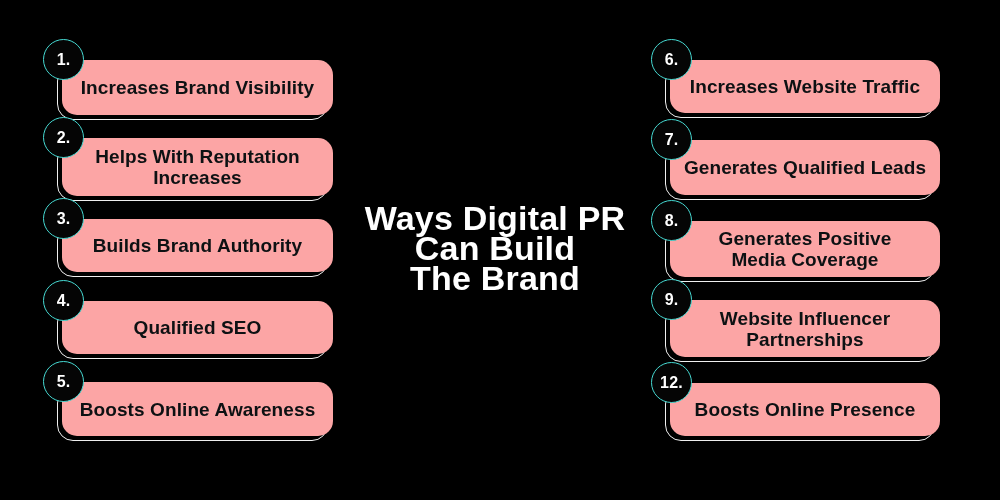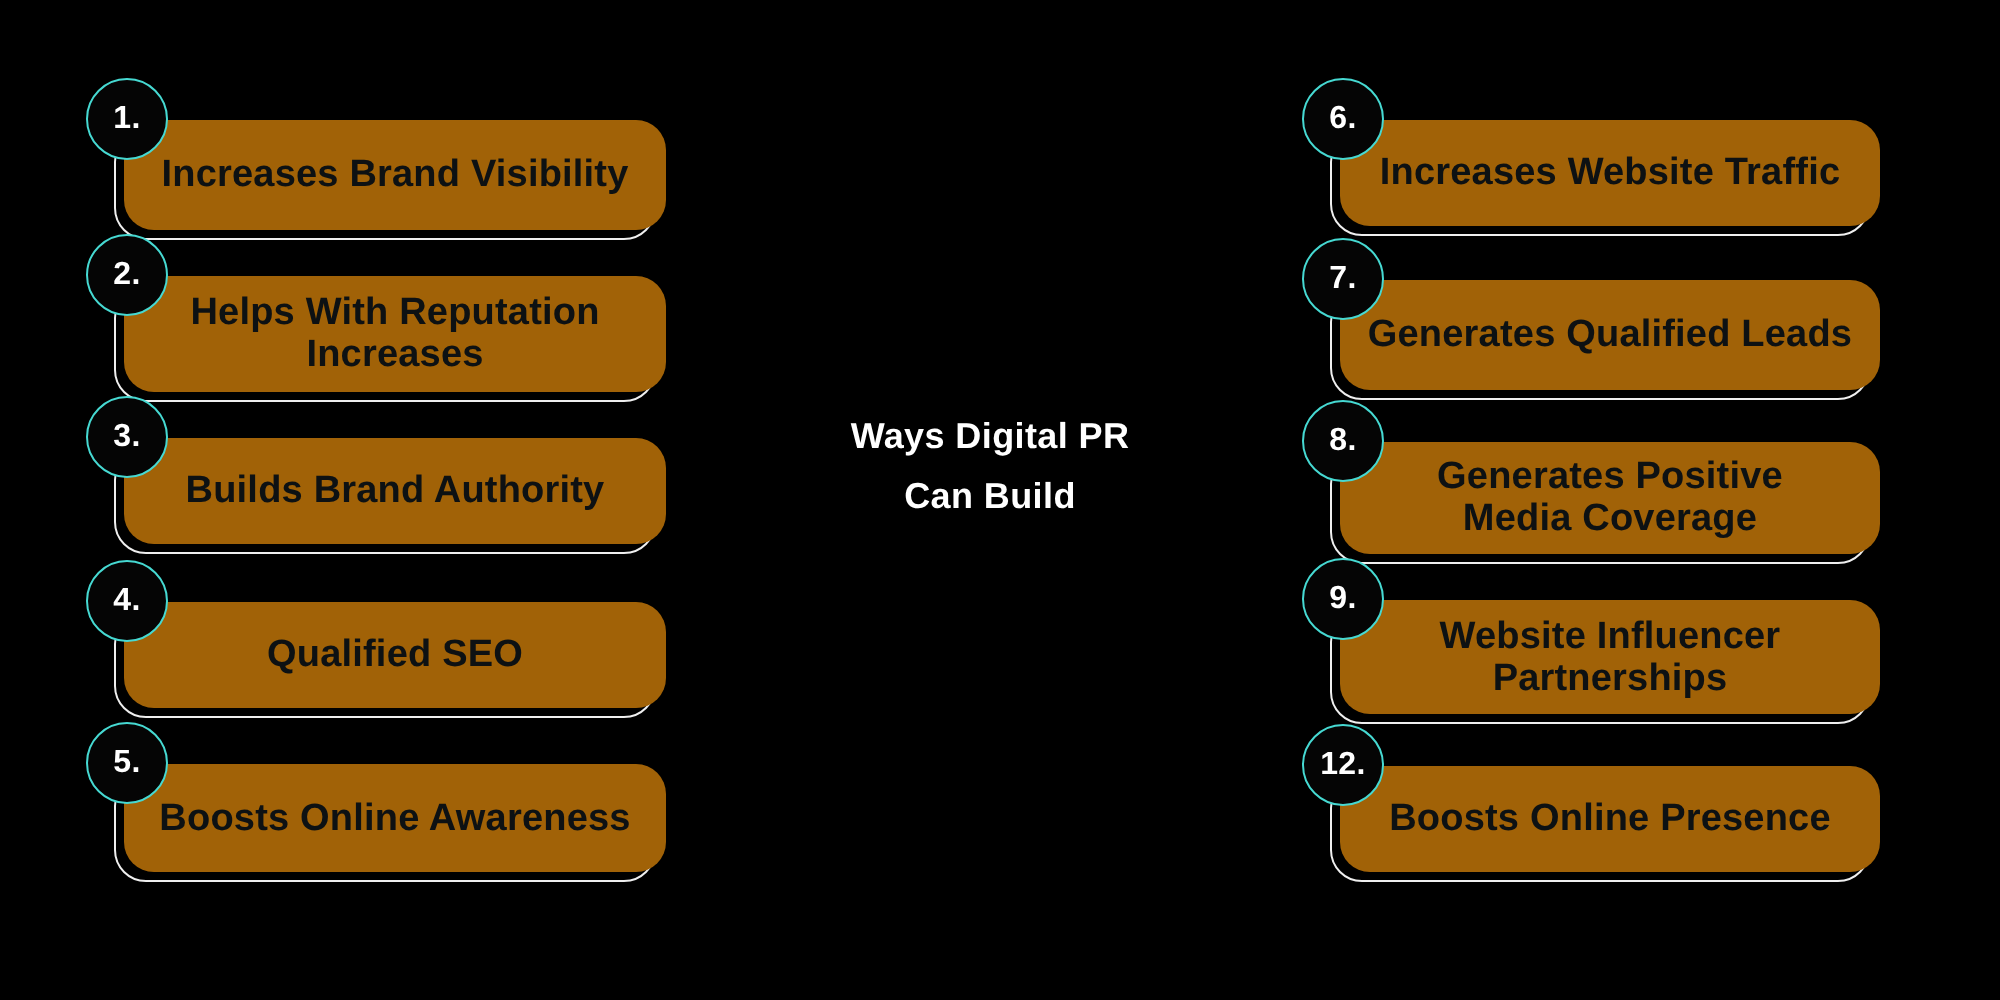--- a/index.html
+++ b/index.html
@@ -19,21 +19,21 @@
     position: absolute;
     inset: 0;
   }
   .title {
     position: absolute;
     left: 350px;
     top: 203px;
     width: 290px;
     text-align: center;
     color: #FFFFFF;
-    font-size: 18px;
+    font-size: 34px;
     font-weight: bold;
     line-height: 30px;
     letter-spacing: 0.2px;
   }
   .item {
     position: absolute;
   }
   .outline {
     position: absolute;
     left: -5px;
@@ -41,21 +41,21 @@
     width: 100%;
     height: 100%;
     border: 1.5px solid #EFEFEF;
     border-radius: 16px;
     box-sizing: border-box;
     z-index: 0;
   }
   .card {
     position: absolute;
     inset: 0;
-    background: #a16207;
+    background: #fca5a5;
     border-radius: 15px;
     display: flex;
     align-items: center;
     justify-content: center;
     z-index: 1;
     padding: 0 8px;
   }
   .card-label {
     color: #0D1113;
     font-size: 19px;
@@ -88,20 +88,21 @@
   }
 </style>
 </head>
 <body>
 
 <div class="stage">
 
   <div class="title">
     <div>Ways Digital PR</div>
     <div>Can Build</div>
+    <div>The Brand</div>
   </div>
 
   <div class="col">
 
     <div class="item" style="left:62px;top:60px;width:271px;height:55px">
       <div class="outline"></div>
       <div class="card">
         <span class="card-label">Increases Brand Visibility</span>
       </div>
       <div class="badge">

